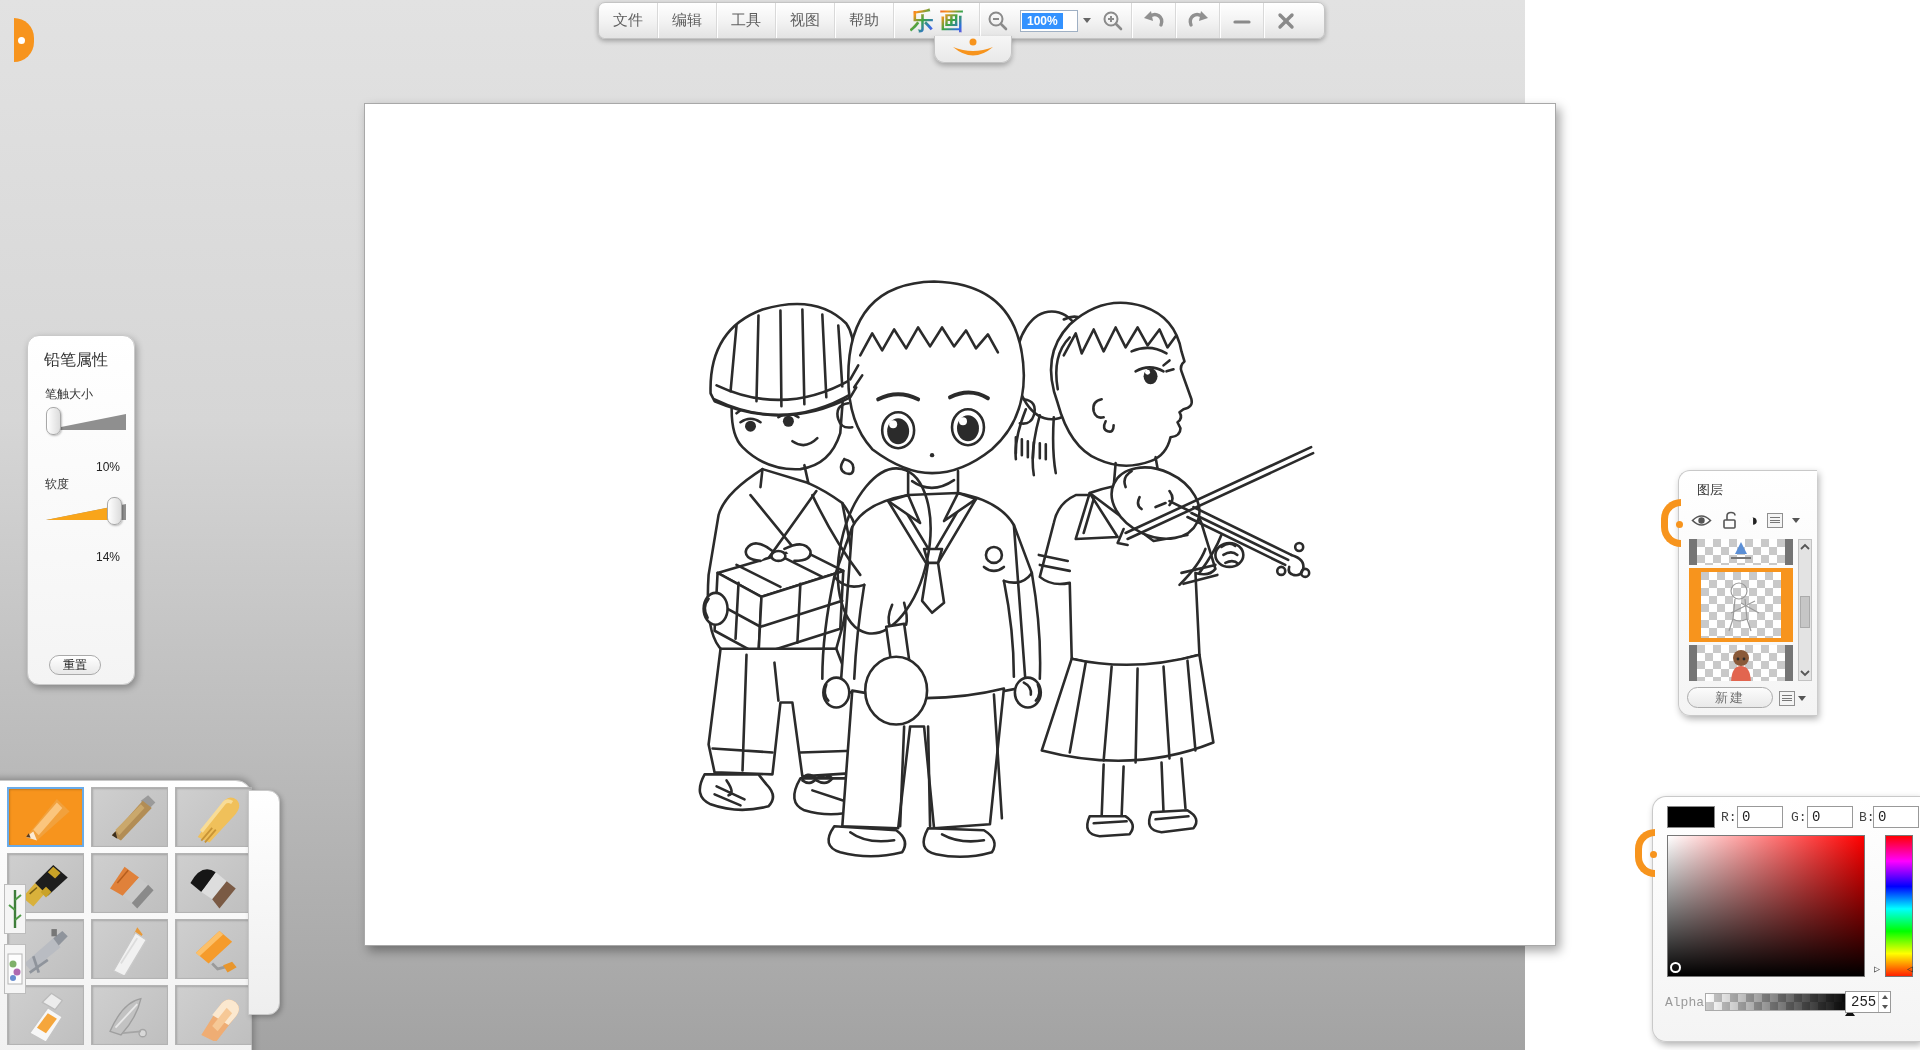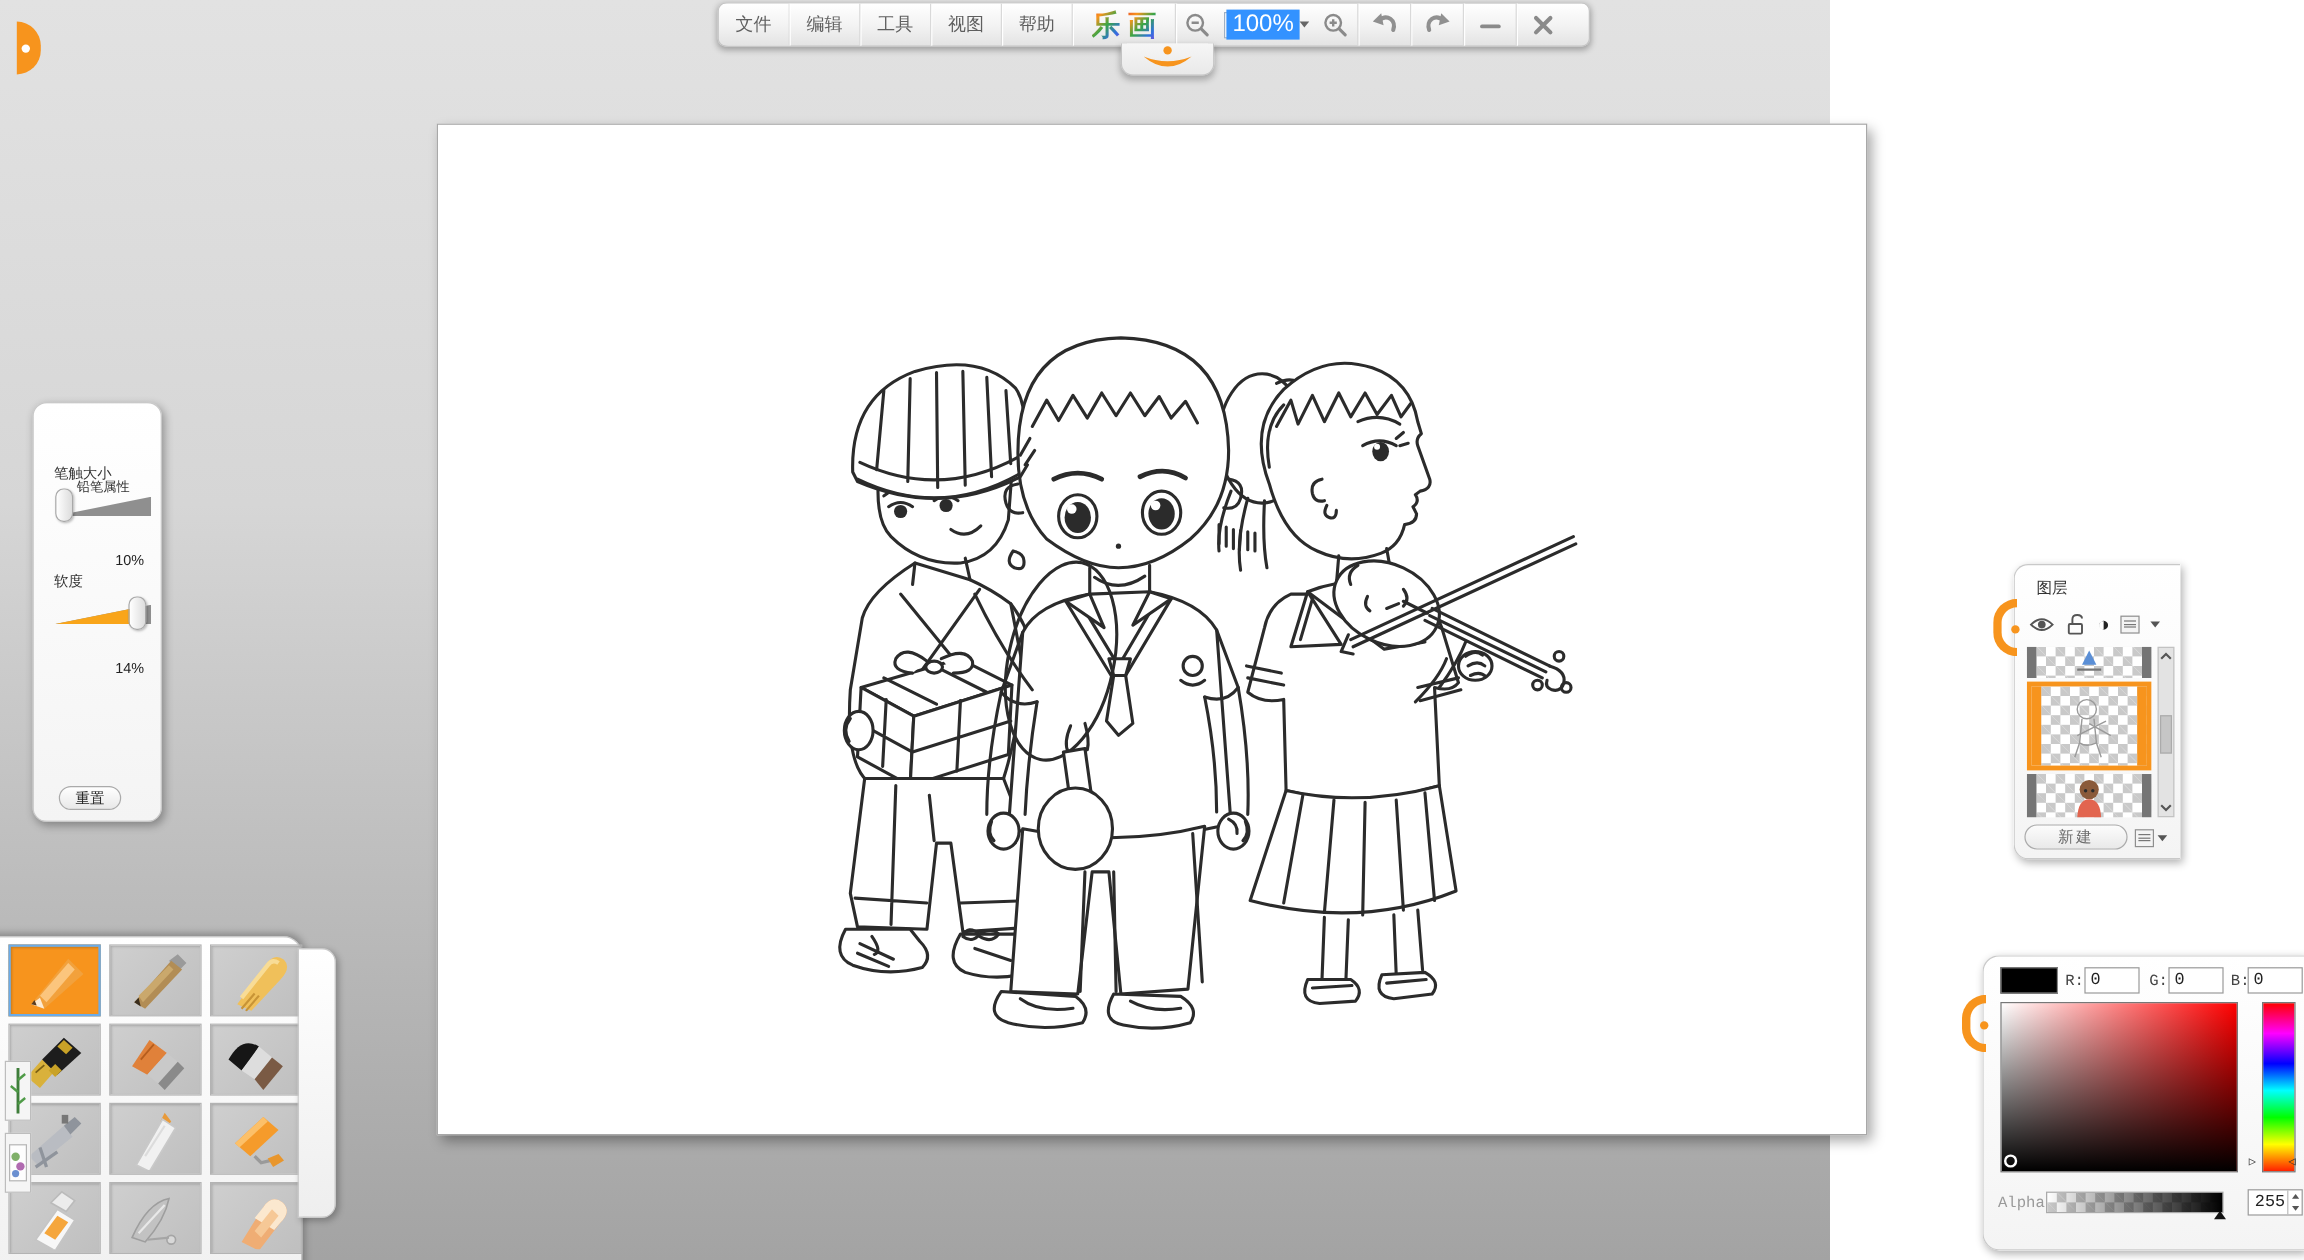--- a/index.html
+++ b/index.html
@@ -26,41 +26,41 @@
   .tb-logo { width:86px; display:flex; align-items:center; justify-content:center; gap:6px;
     border-right:1px solid #d9d9d9; box-shadow:1px 0 0 #ffffff; }
   .logo-glyph { font-size:24px; font-weight:bold;
     background:linear-gradient(135deg,#e63c2f 0%,#f7941d 25%,#3aa545 50%,#2f6fe0 75%,#9b3fd1 100%);
     -webkit-background-clip:text; background-clip:text; color:transparent; }
   .tb-icon { width:36px; }
   .tb-sep { width:1px; background:#d9d9d9; box-shadow:1px 0 0 #ffffff; }
   .zoom-field-wrap { display:flex; align-items:center; padding:0 4px; }
   .zoom-field { width:58px; height:22px; background:#ffffff; border:1px solid #9fb0c4;
     display:flex; align-items:center; }
-  .zoom-value { background:#3392ff; color:#ffffff; font-size:20px; padding:1px 5px; margin-left:1px; }
+  .zoom-value { background:#3392ff; color:#ffffff; font-size:12px; padding:1px 5px; margin-left:1px;font-weight:bold; }
   .zoom-caret { width:0; height:0; border-left:4px solid transparent; border-right:4px solid transparent;
     border-top:5px solid #666; margin-left:5px; }
   .tb-cmd { width:43px; }
   
   .toolbar-tab { position:absolute; left:934px; top:36px; width:78px; height:27px;
     background:linear-gradient(to bottom,#f6f6f6,#e9e9e9);
     border:1px solid #c4c4c4; border-top:none; border-radius:0 0 10px 10px;
     box-shadow:0 3px 5px rgba(0,0,0,.25); display:flex; align-items:center; justify-content:center; }
 
   
   .canvas { position:absolute; left:364px; top:103px; width:1192px; height:843px;
     background:#ffffff; border:1px solid #a8a8a8; box-shadow:4px 5px 10px rgba(0,0,0,.35); }
   .canvas svg { width:100%; height:100%; display:block; }
 
   
   .pencil-panel { left:27px; top:335px; width:108px; height:350px; border-radius:12px; }
   .pencil-panel .tab { position:absolute; right:-13px; top:32px; width:22px; height:40px;
     background:#f7941d; border-radius:0 20px 20px 0; z-index:-1; }
   .pencil-panel .tab .orange-dot { left:3px; top:16px; background:#ffffff; }
-  .pp-title { position:absolute; left:36px; top:14px; font-size:11px; color:#333;margin-top:48px; }
+  .pp-title { position:absolute; left:16px; top:14px; font-size:16px; color:#333; }
   .pp-label { position:absolute; left:17px; font-size:12px; color:#333; }
   .slider { position:absolute; left:18px; width:80px; height:24px; }
   .wedge { position:absolute; left:0; bottom:4px; width:80px; height:16px;
     clip-path:polygon(0 100%, 100% 0, 100% 100%); background:#8f8f8f; overflow:hidden; }
   .wedge .fill { position:absolute; left:0; top:0; bottom:0; background:#f9a51a; }
   .slider .thumb { position:absolute; top:-3px; width:15px; height:28px; border-radius:7px;
     background:linear-gradient(to right,#ffffff,#dcdcdc); border:1px solid #a8a8a8;
     box-shadow:1px 1px 2px rgba(0,0,0,.25); }
   .pp-value { position:absolute; right:14px; font-size:12px; color:#222;margin-top:20px; }
   .reset-btn { position:absolute; left:21px; top:319px; width:52px; height:20px;
@@ -135,21 +135,21 @@
     border:2px solid #ffffff; box-shadow:0 0 1px #333; }
   .hue-bar { position:absolute; left:232px; top:38px; width:28px; height:142px; border:1px solid #777;
     background:linear-gradient(to bottom,#ff0000,#ff00ff 18%,#0000ff 36%,#00ffff 52%,#00ff00 68%,#ffff00 84%,#ff2000 100%); }
   .hue-marker { position:absolute; font-size:10px; color:#333; top:166px; }
   .alpha-label { position:absolute; left:12px; top:198px; font-size:13px; color:#9a9a9a; }
   .alpha-slider { position:absolute; left:52px; top:196px; width:148px; height:18px; border:1px solid #aaa; }
   .alpha-gradient { position:absolute; inset:0;
     background:linear-gradient(to right, rgba(0,0,0,0), #000); }
   .alpha-marker { position:absolute; left:140px; top:212px; width:0; height:0;
     border-left:5px solid transparent; border-right:5px solid transparent; border-bottom:7px solid #111; }
-  .alpha-box { position:absolute; left:220px; top:194px; width:46px; height:22px; border:1px solid #999; background:#fff; display:flex; }
+  .alpha-box { position:absolute; left:192px; top:194px; width:46px; height:22px; border:1px solid #999; background:#fff; display:flex; }
   .alpha-value { flex:1; font-size:14px; color:#222; padding:2px 0 0 5px; }
   .spin { width:12px; border-left:1px solid #bbb; display:flex; flex-direction:column; }
   .spin span { flex:1; display:flex; align-items:center; justify-content:center; }
   .tri-up { width:0; height:0; border-left:3px solid transparent; border-right:3px solid transparent; border-bottom:4px solid #555; }
   .tri-dn { width:0; height:0; border-left:3px solid transparent; border-right:3px solid transparent; border-top:4px solid #555; }
 </style>
 </head>
 <body>
 
 <div class="desktop">

